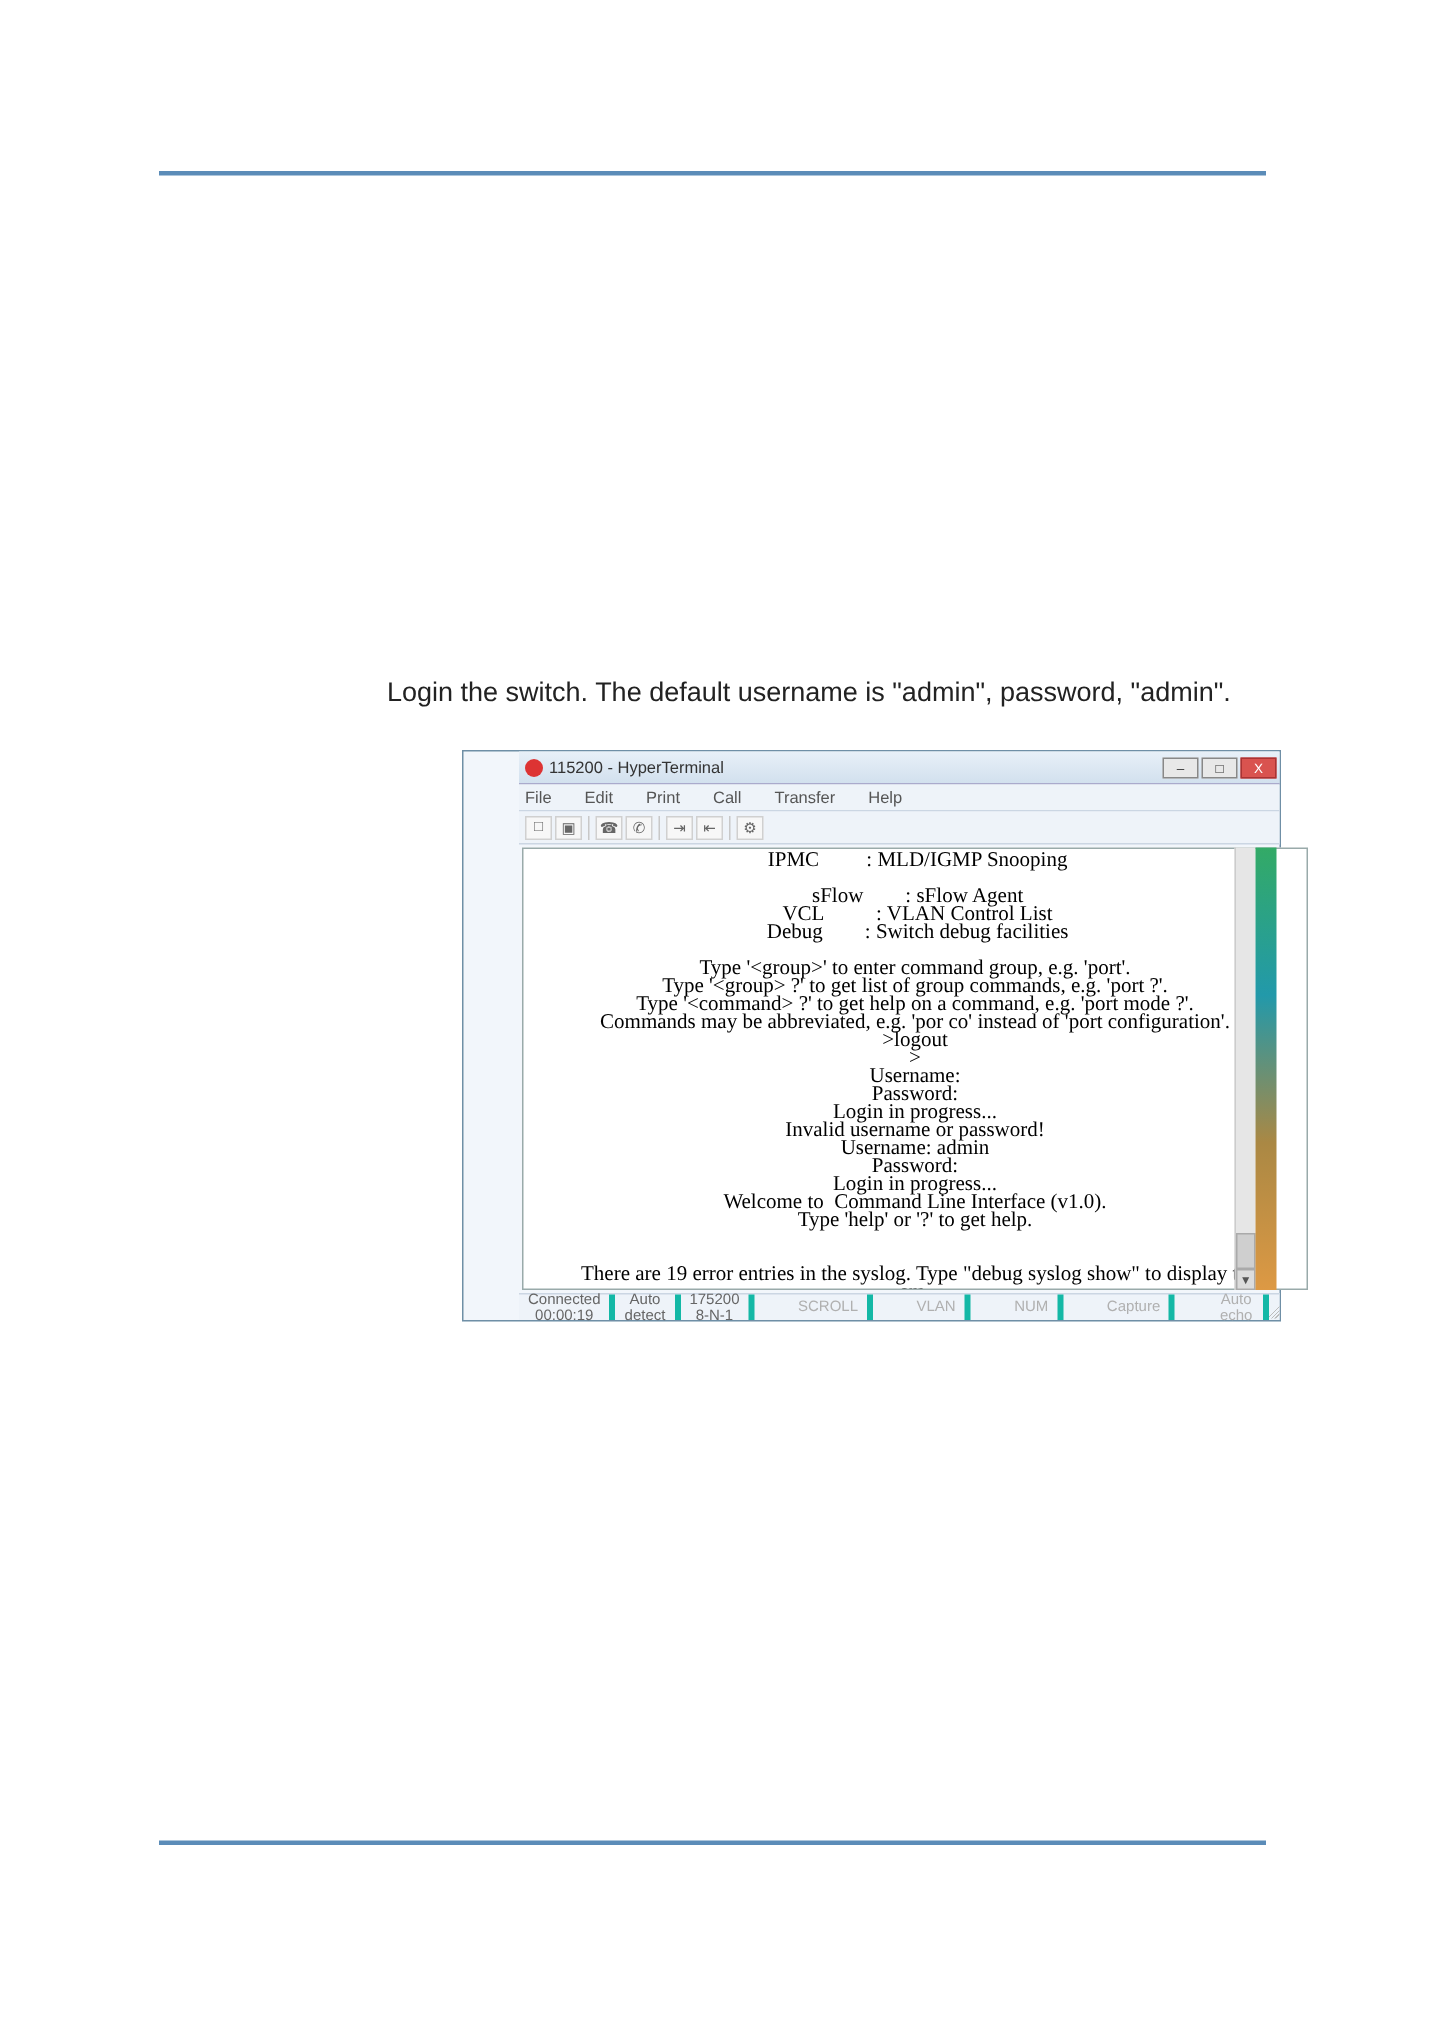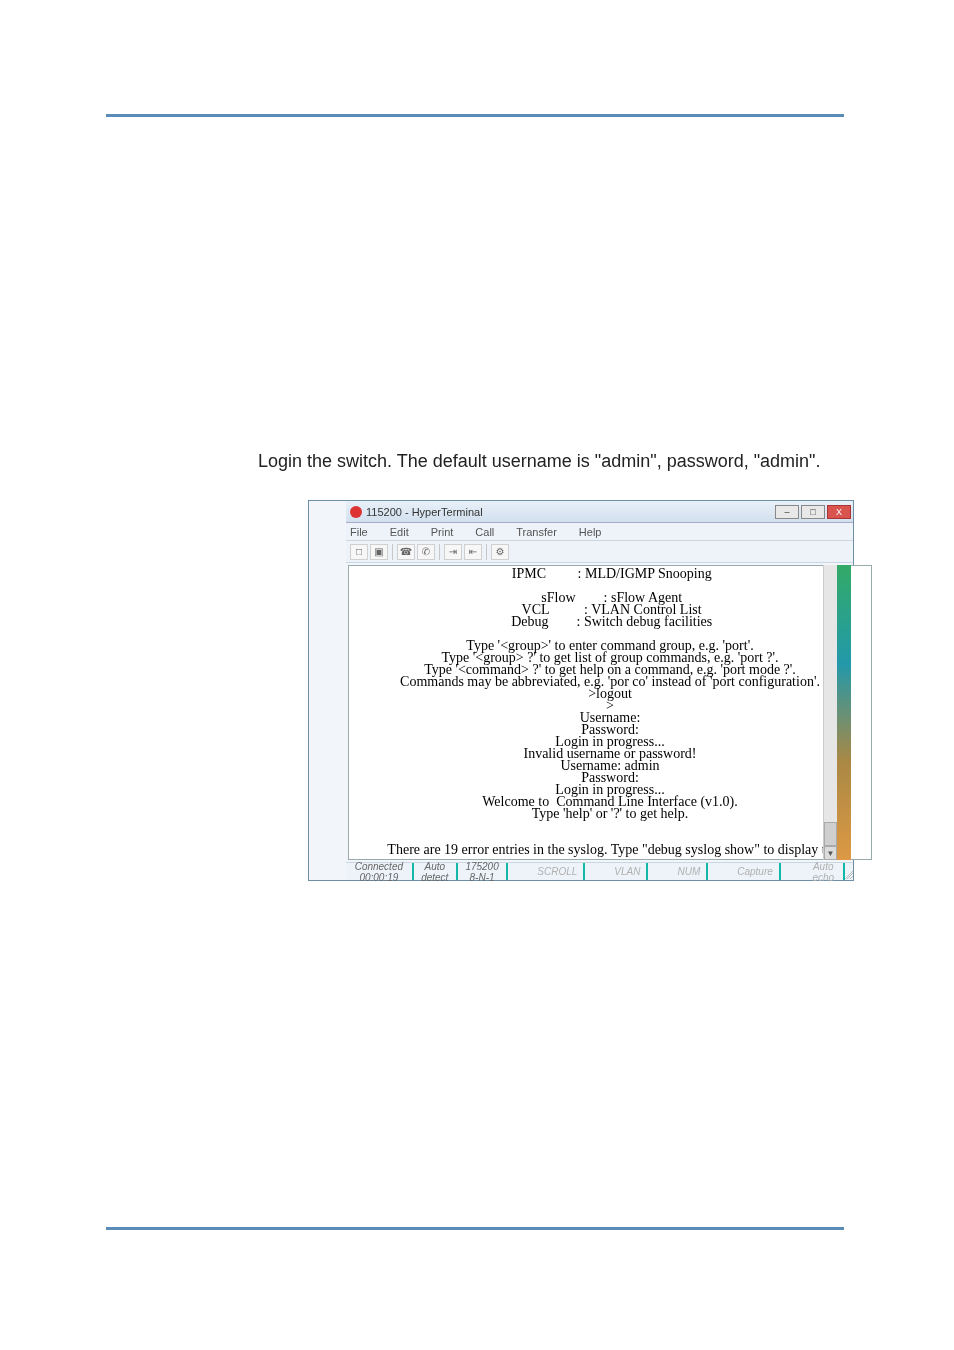--- a/index.html
+++ b/index.html
@@ -137,24 +137,24 @@
     display: flex; align-items: center; justify-content: center;
   }
   .statusbar {
     height: 18px;
     background: #eef3f9;
     border-top: 1px solid #cbd6e3;
     display: flex; align-items: center;
     font-size: 10px; color: #666;
   }
   .statusbar .cell {
-    border-right: 2px solid #14b8a6;
+    border-right: 4px solid #14b8a6;
     padding: 0 6px;
     height: 100%;
-    display: flex; align-items: center; font-style: italic;
+    display: flex; align-items: center;
   }
   .statusbar .dim { color: #b0b0b0; margin-left: 23px; }
   .grip {
     margin-left: auto;
     width: 14px; height: 14px;
     background:
       linear-gradient(135deg, transparent 60%, #bbb 60%, #bbb 65%, transparent 65%,
                       transparent 72%, #bbb 72%, #bbb 77%, transparent 77%,
                       transparent 84%, #bbb 84%, #bbb 89%, transparent 89%);
   }

